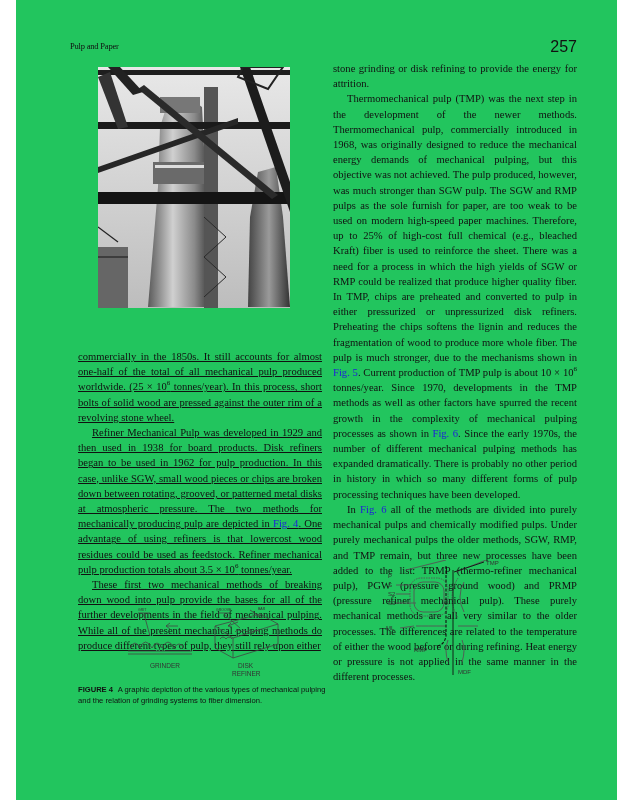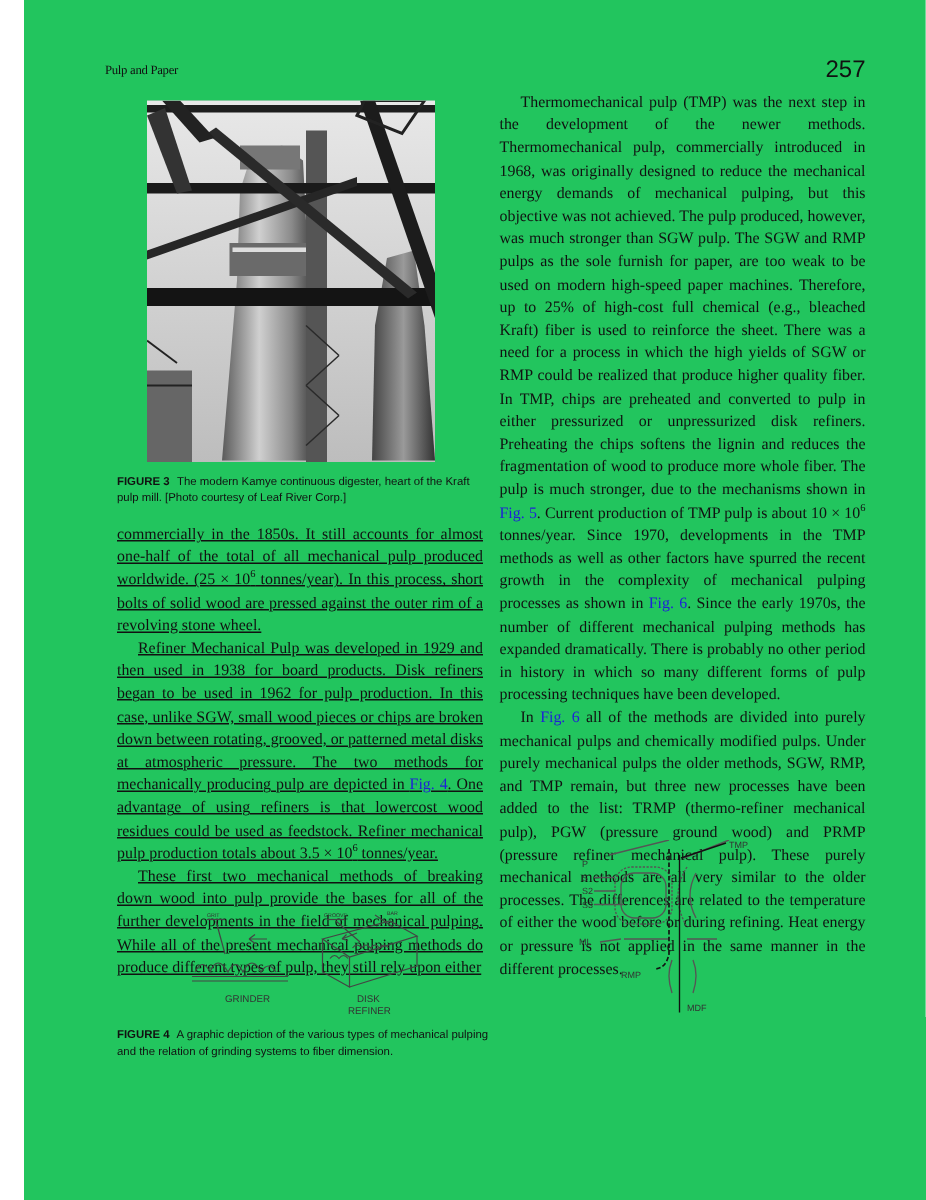--- a/index.html
+++ b/index.html
@@ -78,32 +78,29 @@
       <rect x="0" y="55" width="192" height="7" fill="#1a1a1a"></rect>
       <rect x="0" y="125" width="192" height="12" fill="#141414"></rect>
       <polygon points="0,100 0,106 140,57 140,51" fill="#262626"></polygon>
       <polygon points="40,22 46,18 180,128 174,132" fill="#2a2a2a"></polygon>
       <polygon points="142,0 152,0 192,115 192,145" fill="#1c1c1c"></polygon>
       <polygon points="10,0 22,0 45,25 35,28" fill="#222"></polygon>
       <polygon points="0,10 12,5 30,60 20,62" fill="#333"></polygon>
       <polygon points="145,0 185,0 170,22 140,10" fill="none" stroke="#222" stroke-width="2"></polygon>
     </svg>
   </div>
-  <div class="caption cap3">
-    <b>FIGURE 3</b>
-    <span>The modern Kamye continuous digester, heart of the Kraft pulp mill. [Photo courtesy of Leaf River Corp.]</span>
-  </div>
 
   <div class="col col-left-text">
     <p><span>commercially in the 1850s. It still accounts for almost one-half of the total of all mechanical pulp produced worldwide. (25 × 10</span><sup>6</sup><span> tonnes/year). In this process, short bolts of solid wood are pressed against the outer rim of a revolving stone wheel.</span></p>
     <p class="indent"><span>Refiner Mechanical Pulp was developed in 1929 and then used in 1938 for board products. Disk refiners began to be used in 1962 for pulp production. In this case, unlike SGW, small wood pieces or chips are broken down between rotating, grooved, or patterned metal disks at atmospheric pressure. The two methods for mechanically producing pulp are depicted in </span><span class="link">Fig. 4</span><span>. One advantage of using refiners is that lowercost wood residues could be used as feedstock. Refiner mechanical pulp production totals about 3.5 × 10</span><sup>6</sup><span> tonnes/year.</span></p>
     <p class="indent">These first two mechanical methods of breaking down wood into pulp provide the bases for all of the further developments in the field of mechanical pulping. While all of the present mechanical pulping methods do produce different types of pulp, they still rely upon either</p>
   </div>
 
   <div class="col col-right-text">
+    <p>stone grinding or disk refining to provide the energy for attrition.</p>
     <p class="indent"><span>Thermomechanical pulp (TMP) was the next step in the development of the newer methods. Thermomechanical pulp, commercially introduced in 1968, was originally designed to reduce the mechanical energy demands of mechanical pulping, but this objective was not achieved. The pulp produced, however, was much stronger than SGW pulp. The SGW and RMP pulps as the sole furnish for paper, are too weak to be used on modern high-speed paper machines. Therefore, up to 25% of high-cost full chemical (e.g., bleached Kraft) fiber is used to reinforce the sheet. There was a need for a process in which the high yields of SGW or RMP could be realized that produce higher quality fiber. In TMP, chips are preheated and converted to pulp in either pressurized or unpressurized disk refiners. Preheating the chips softens the lignin and reduces the fragmentation of wood to produce more whole fiber. The pulp is much stronger, due to the mechanisms shown in </span><span class="link">Fig. 5</span><span>. Current production of TMP pulp is about 10 × 10</span><sup>6</sup><span> tonnes/year. Since 1970, developments in the TMP methods as well as other factors have spurred the recent growth in the complexity of mechanical pulping processes as shown in </span><span class="link">Fig. 6</span><span>. Since the early 1970s, the number of different mechanical pulping methods has expanded dramatically. There is probably no other period in history in which so many different forms of pulp processing techniques have been developed.</span></p>
     <p class="indent"><span>In </span><span class="link">Fig. 6</span><span> all of the methods are divided into purely mechanical pulps and chemically modified pulps. Under purely mechanical pulps the older methods, SGW, RMP, and TMP remain, but three new processes have been added to the list: TRMP (thermo-refiner mechanical pulp), PGW (pressure ground wood) and PRMP (pressure refiner mechanical pulp). These purely mechanical methods are all very similar to the older processes. The differences are related to the temperature of either the wood before or during refining. Heat energy or pressure is not applied in the same manner in the different processes.</span></p>
   </div>
 
   <div class="fig4">
     <svg width="160" height="74" viewBox="0 0 160 74">
       <g fill="none" stroke="#444" stroke-width="0.8">
 
         <line x1="18" y1="7" x2="30" y2="7"></line>
         <line x1="24" y1="8" x2="30" y2="30"></line>

